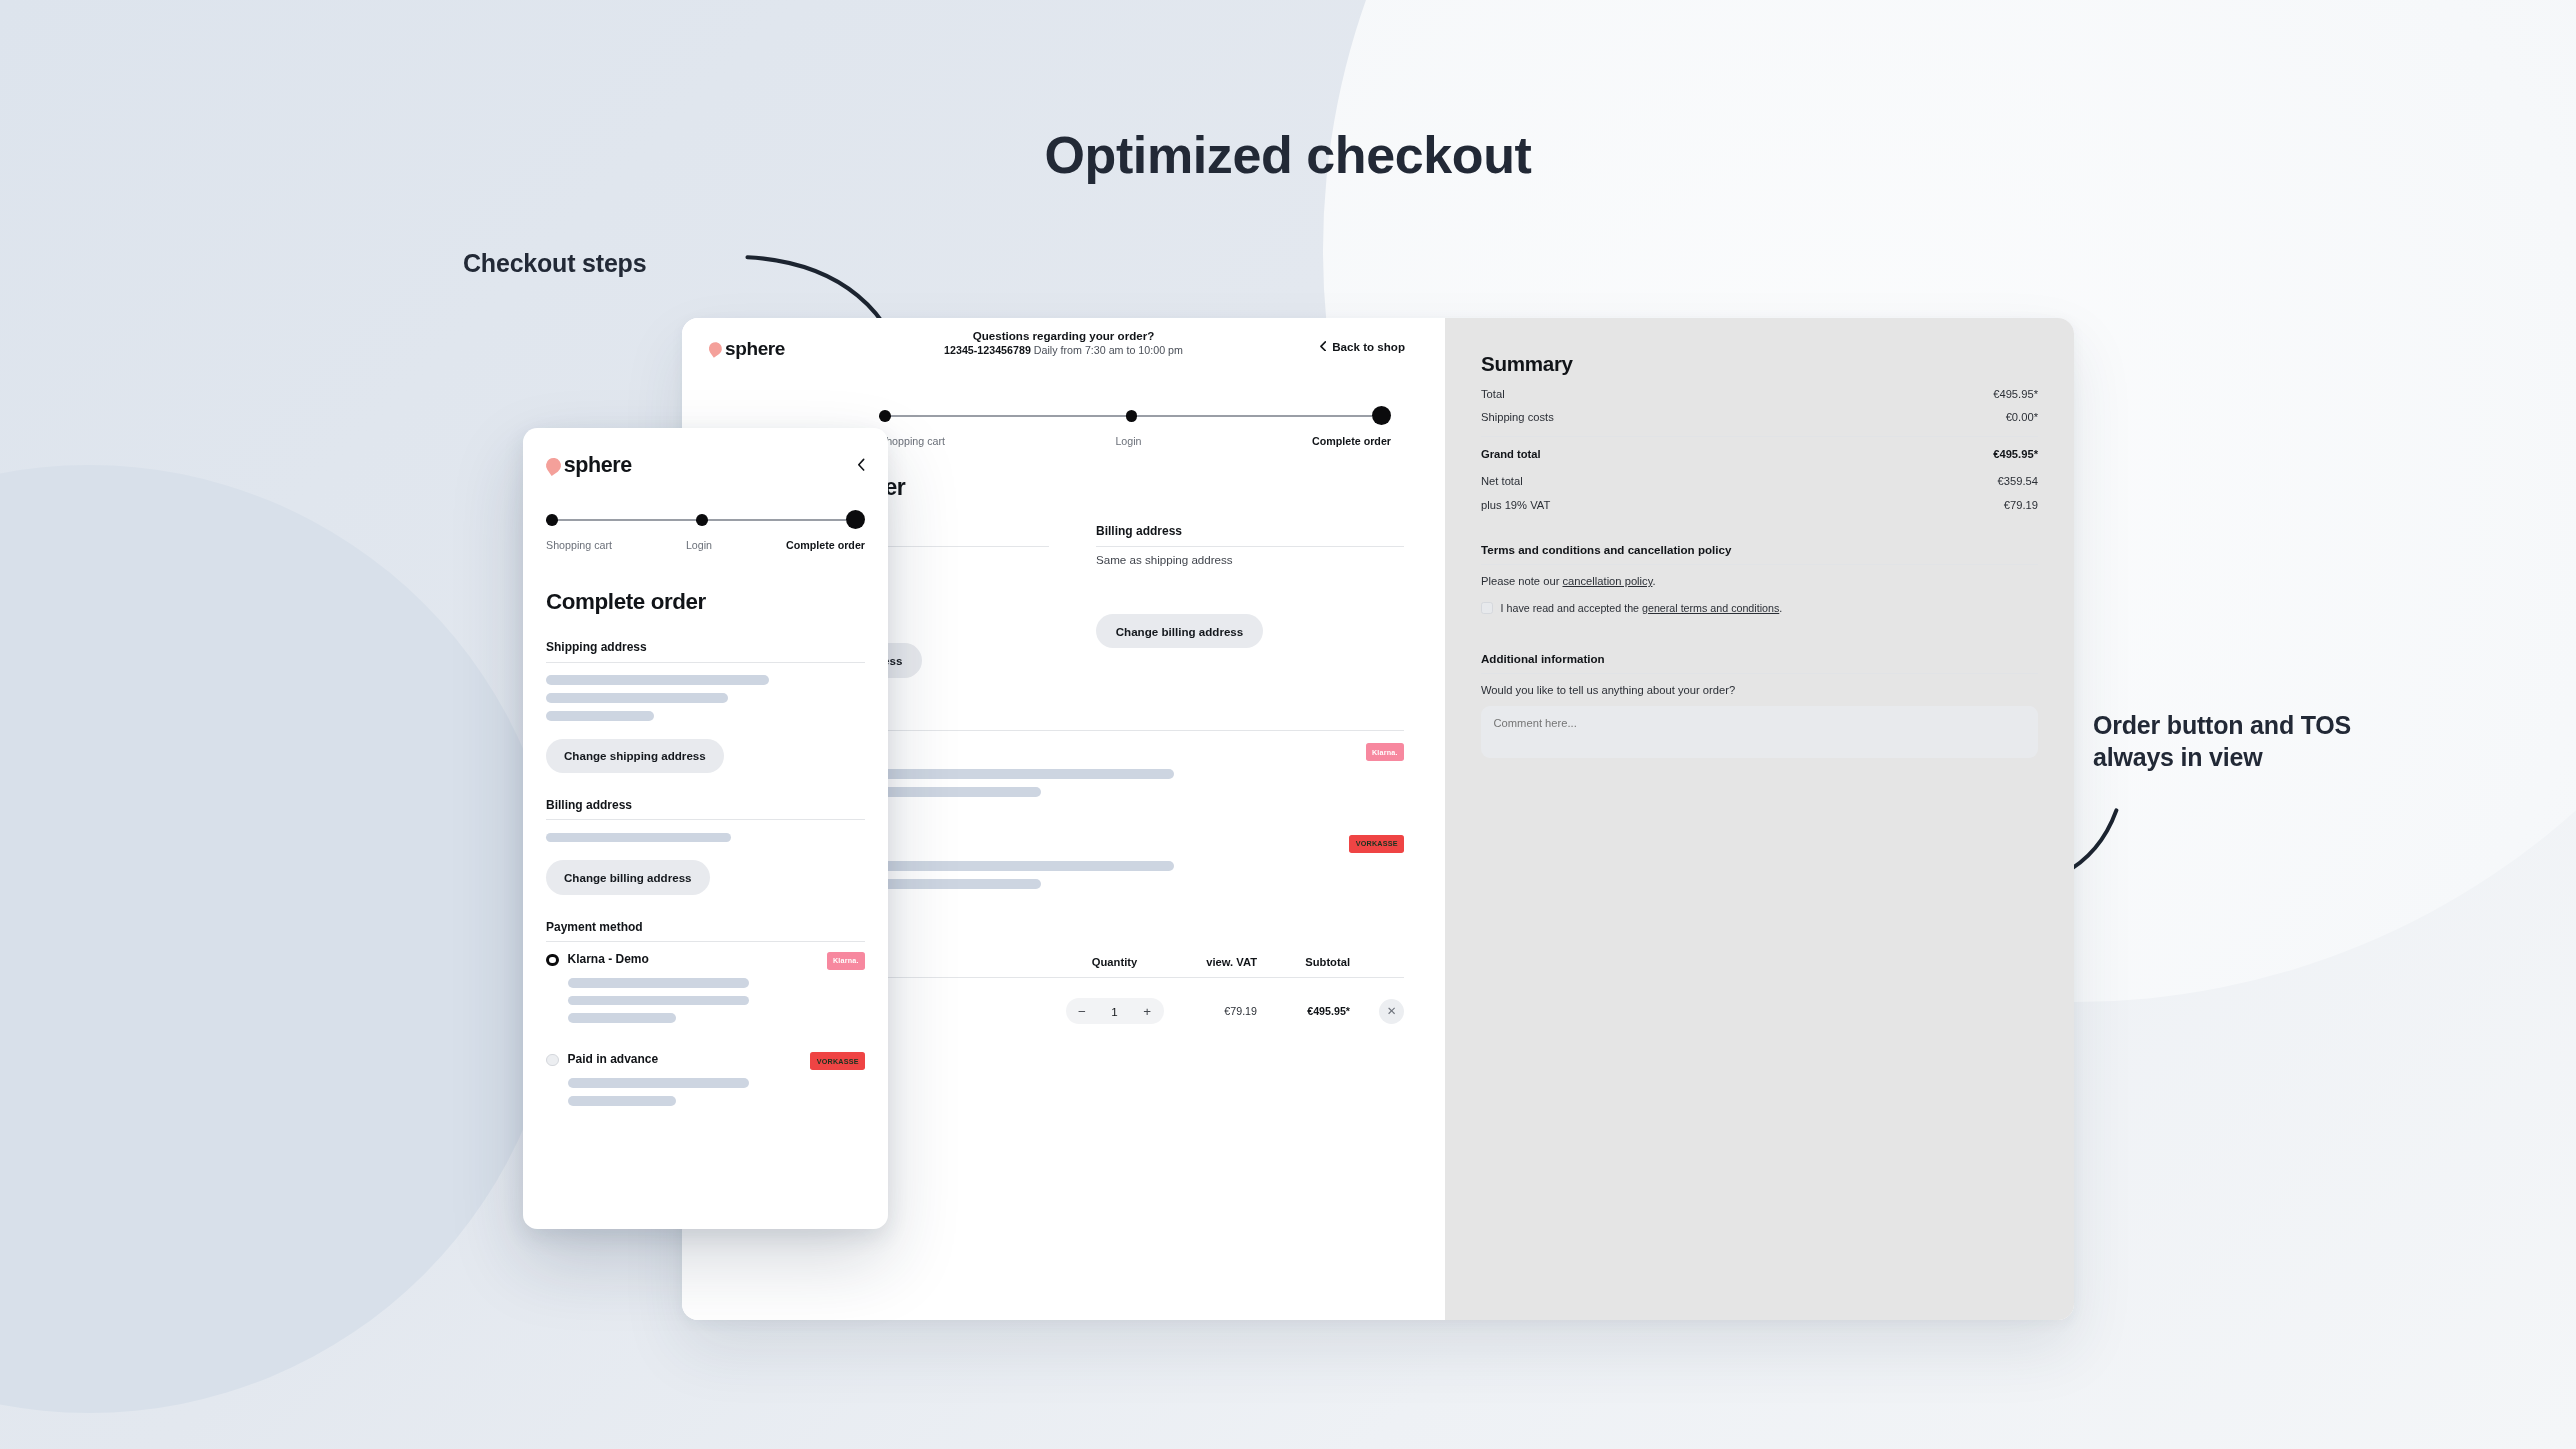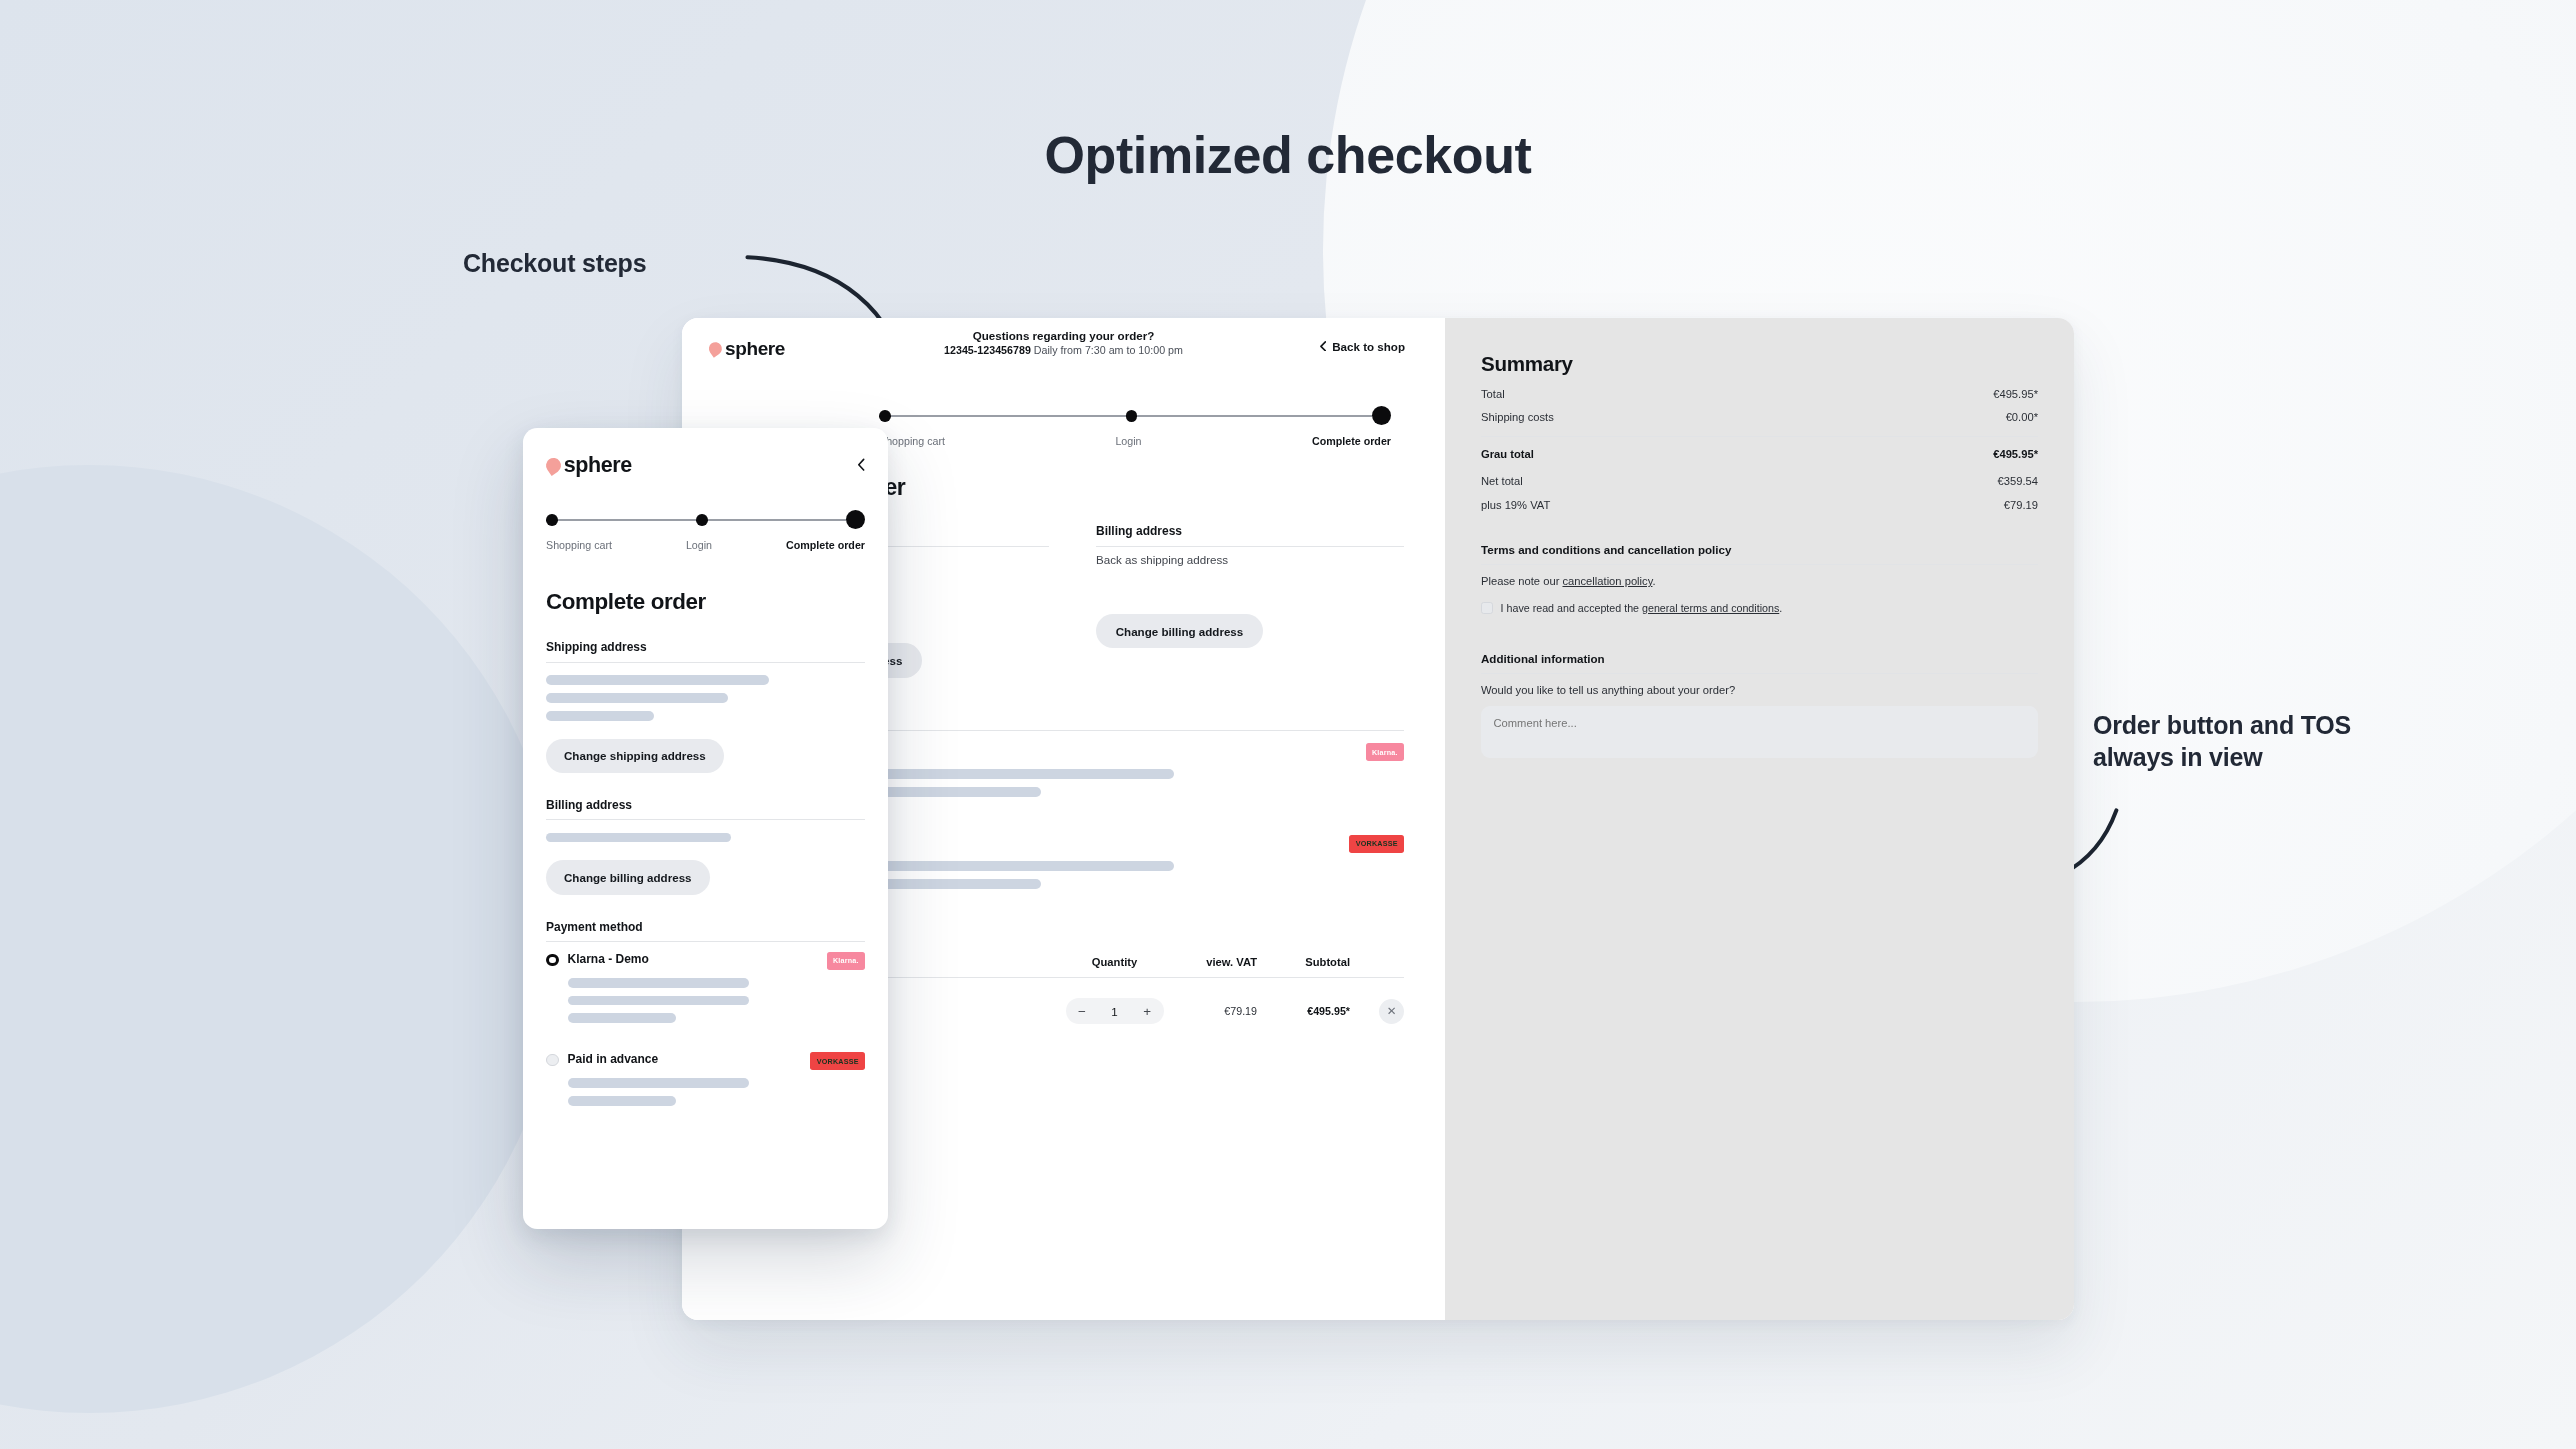--- a/index.html
+++ b/index.html
@@ -371,21 +371,21 @@
       <div class="col">
         <div class="col-h">Shipping address</div>
         <div class="addr-line">nos</div>
         <div class="addr-line">ca</div>
         <div class="addr-line">apest</div>
         <div class="addr-line faded">y</div>
         <button class="pill-btn">Change shipping address</button>
       </div>
       <div class="col">
         <div class="col-h">Billing address</div>
-        <div class="addr-line">Back as shipping address</div>
+        <div class="addr-line">Same as shipping address</div>
         <button class="pill-btn" style="margin-top:48px">Change billing address</button>
       </div>
     </div>
 
     <div class="cols" style="padding-top:30px">
       <div class="col">
         <div class="col-h">Payment method</div>
         <div class="method-row">
           <span class="radio"></span>
           <span class="method-name">a - Demo</span>
@@ -451,21 +451,21 @@
       <span>€495.95*</span>
     </div>
     <div class="sum-row">
       <span>Shipping costs</span>
       <span>€0.00*</span>
     </div>
 
     <div class="sum-rule"></div>
 
     <div class="sum-row bold">
-      <span>Grau total</span>
+      <span>Grand total</span>
       <span>€495.95*</span>
     </div>
 
     <div class="sum-row" style="margin-top:15px">
       <span>Net total</span>
       <span>€359.54</span>
     </div>
     <div class="sum-row">
       <span>plus 19% VAT</span>
       <span>€79.19</span>

